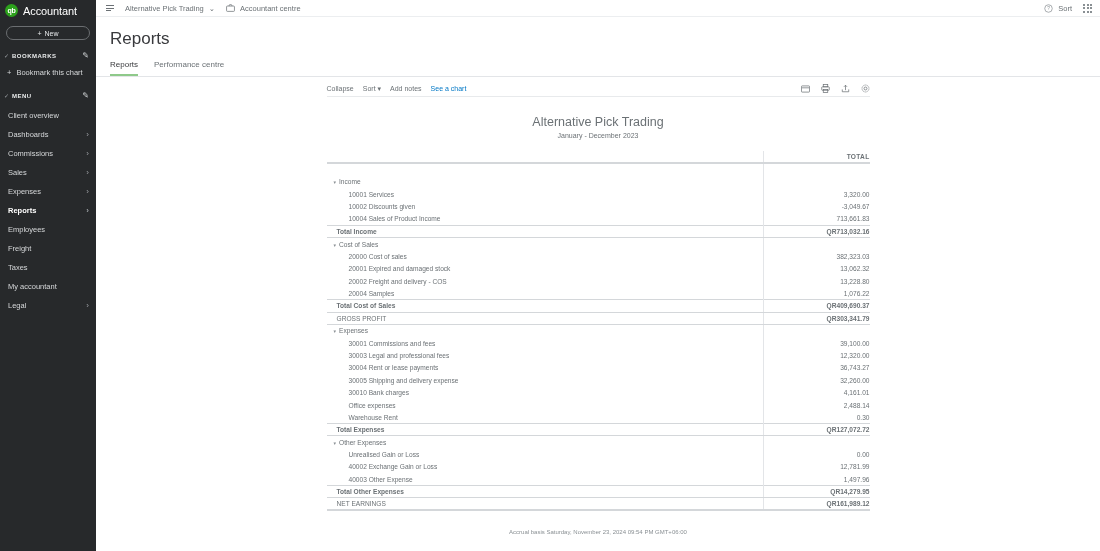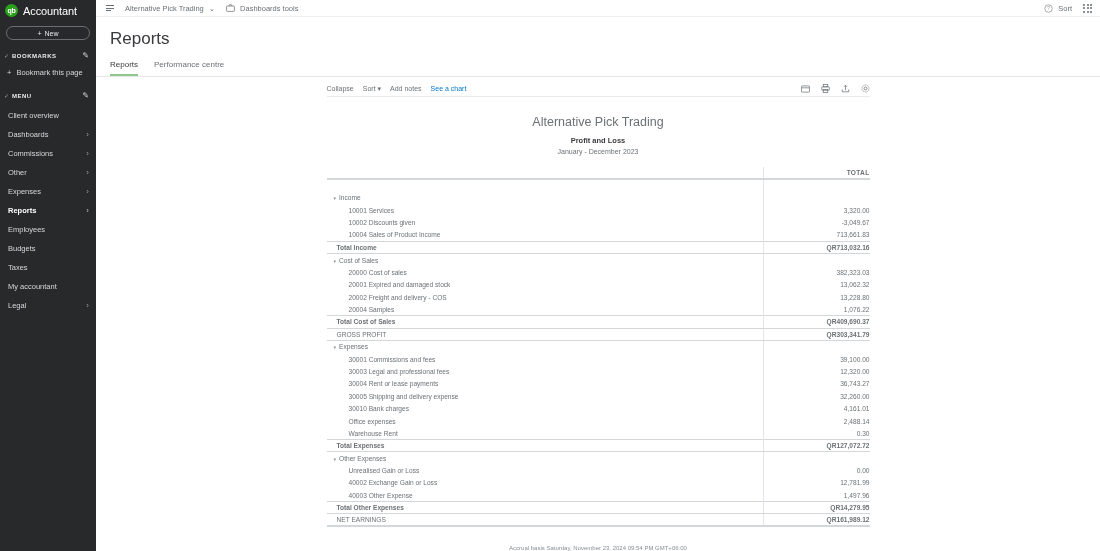--- a/index.html
+++ b/index.html
@@ -129,21 +129,21 @@
     <div class="sec-head">
       <div class="sec-head-left">
         <span class="chev-sm">✓</span>
         <span class="sec-title">BOOKMARKS</span>
       </div>
       <span class="pencil">✎</span>
     </div>
 
     <div class="bm-add">
       <span>+</span>
-      <span>Bookmark this page</span>
+      <span>Bookmark this chart</span>
     </div>
 
     <div class="sec-head">
       <div class="sec-head-left">
         <span class="chev-sm">✓</span>
         <span class="sec-title">MENU</span>
       </div>
       <span class="pencil">✎</span>
     </div>
 
@@ -153,36 +153,36 @@
         </div>
         <div class="menu-item">
           <span>Dashboards</span>
           <span class="chev">›</span>
         </div>
         <div class="menu-item">
           <span>Commissions</span>
           <span class="chev">›</span>
         </div>
         <div class="menu-item">
-          <span>Other</span>
+          <span>Sales</span>
           <span class="chev">›</span>
         </div>
         <div class="menu-item">
           <span>Expenses</span>
           <span class="chev">›</span>
         </div>
         <div class="menu-item active">
           <span>Reports</span>
           <span class="chev">›</span>
         </div>
         <div class="menu-item">
           <span>Employees</span>
         </div>
         <div class="menu-item">
-          <span>Budgets</span>
+          <span>Freight</span>
         </div>
         <div class="menu-item">
           <span>Taxes</span>
         </div>
         <div class="menu-item">
           <span>My accountant</span>
         </div>
         <div class="menu-item">
           <span>Legal</span>
           <span class="chev">›</span>
@@ -200,21 +200,21 @@
         </span>
       <div class="topbar-item">
         <span>Alternative Pick Trading</span>
         <span>⌄</span>
       </div>
       <div class="topbar-item">
         <svg width="9" height="8" viewBox="0 0 16 14">
           <rect x="1" y="3.5" width="14" height="9.5" rx="1.4" fill="none" stroke="#6b7175" stroke-width="1.3"></rect>
           <path d="M5.6 3.5V2.2c0-.6.5-1.1 1.1-1.1h2.6c.6 0 1.1.5 1.1 1.1v1.3" fill="none" stroke="#6b7175" stroke-width="1.3"></path>
         </svg>
-        <span>Dashboards tools</span>
+        <span>Accountant centre</span>
       </div>
       <div class="spacer"></div>
       <div class="topbar-item">
         <svg width="9" height="9" viewBox="0 0 16 16">
           <circle cx="8" cy="8" r="6.7" fill="none" stroke="#8a9094" stroke-width="1.3"></circle>
           <text x="8" y="11.3" font-size="8.5" fill="#8a9094" text-anchor="middle" font-family="Liberation Sans">?</text>
         </svg>
         <span>Sort</span>
       </div>
       <span class="grid-icon">
@@ -272,21 +272,20 @@
               <svg width="9" height="9" viewBox="0 0 16 16">
                 <circle cx="8" cy="8" r="2.6" fill="none" stroke="#6b7175" stroke-width="1.3"></circle>
                 <circle cx="8" cy="8" r="6.2" fill="none" stroke="#6b7175" stroke-width="1.3" stroke-dasharray="2.2 1.6"></circle>
               </svg>
             </span>
           </span>
         </div>
 
         <div class="rpt-head">
           <div class="co-name">Alternative Pick Trading</div>
-          <div class="rpt-name">Profit and Loss</div>
           <div class="rpt-range">January - December 2023</div>
         </div>
 
         <table class="pl">
           <tbody id="pl-body">
               <tr class="hdr-row">
                 <td></td>
                 <td class="gap"></td>
                 <td class="amt hdr-total">TOTAL</td>
               </tr>

